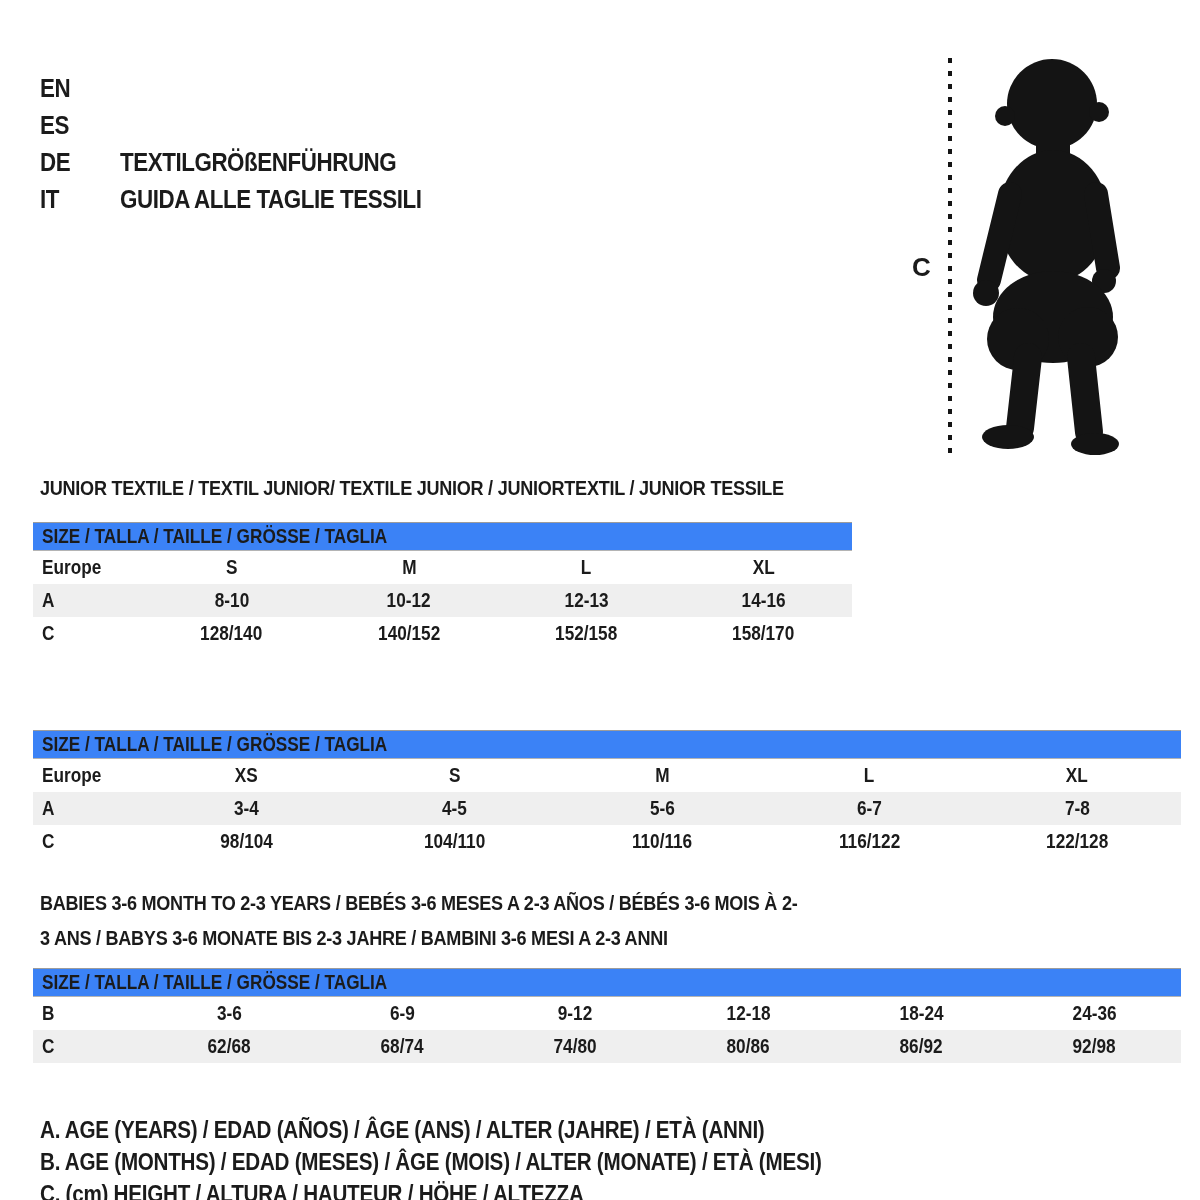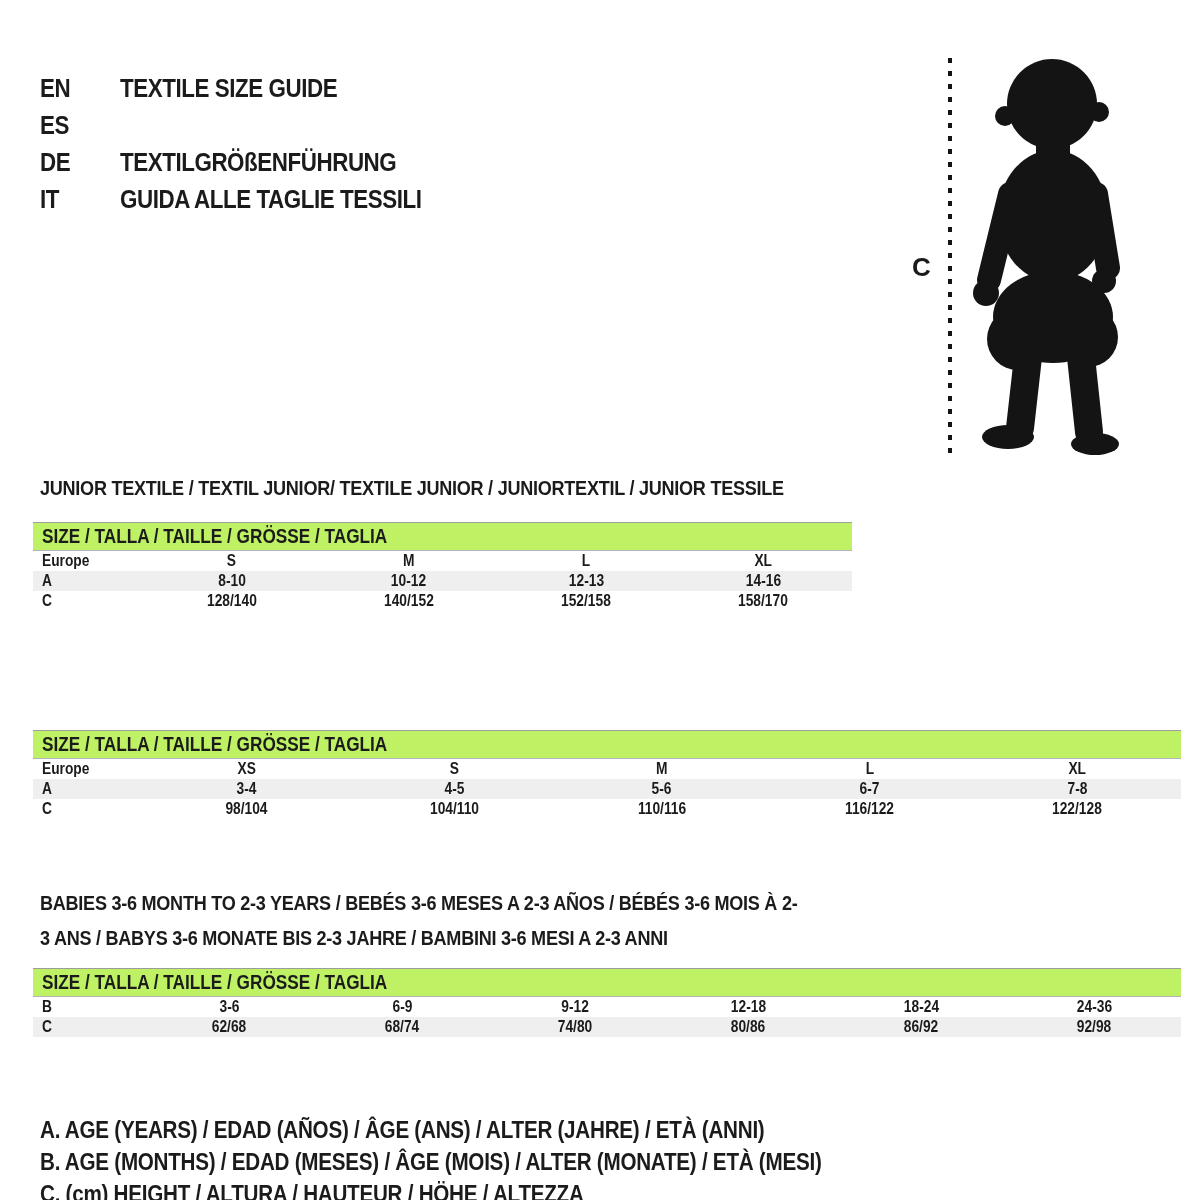--- a/index.html
+++ b/index.html
@@ -21,43 +21,42 @@
   
   #figure-area { position:absolute; left:938px; top:14px; width:210px; height:404px; }
   #height-label { position:absolute; left:-26px; top:198px; font-size:26px; }
 
   
   .sec-heading { position:absolute; left:40px; font-size:21px; letter-spacing:-0.3px; line-height:35px; }
 
   
   .size-table { position:absolute; left:33px; }
   .band {
-    height:29px; background:#bef264;
+    height:29px; background:#3b82f6;
     border-top:1px solid #9c9c9c; border-bottom:1px solid #b4b4b4;
     display:flex; align-items:center; padding-left:9px;
     font-size:20px;
   }
-  .trow { display:grid; height:20px; align-items:center; font-size:16px; }
+  .trow { display:grid; height:33px; align-items:center; font-size:20px; }
   .trow.shaded { background:#efefef; }
   .cell.label { padding-left:9px; text-align:left; }
   .cell.val { text-align:center; }
 
   
   #legend { position:absolute; left:40px; top:1072px; }
   #legend p { height:32px; font-size:24px; letter-spacing:-0.3px; display:flex; align-items:flex-end; }
 </style>
 </head>
 <body>
 
 <div id="page">
 
   <div id="lang-list">
     <div class="lang-row">
       <span><span class="ct left">EN</span></span>
-      <span><span class="ct left">TEXTILE SIZE GUIDE</span></span>
     </div>
     <div class="lang-row">
       <span><span class="ct left">ES</span></span>
     </div>
     <div class="lang-row">
       <span><span class="ct left">DE</span></span>
       <span><span class="ct left">TEXTILGRÖßENFÜHRUNG</span></span>
     </div>
     <div class="lang-row">
       <span><span class="ct left">IT</span></span>

